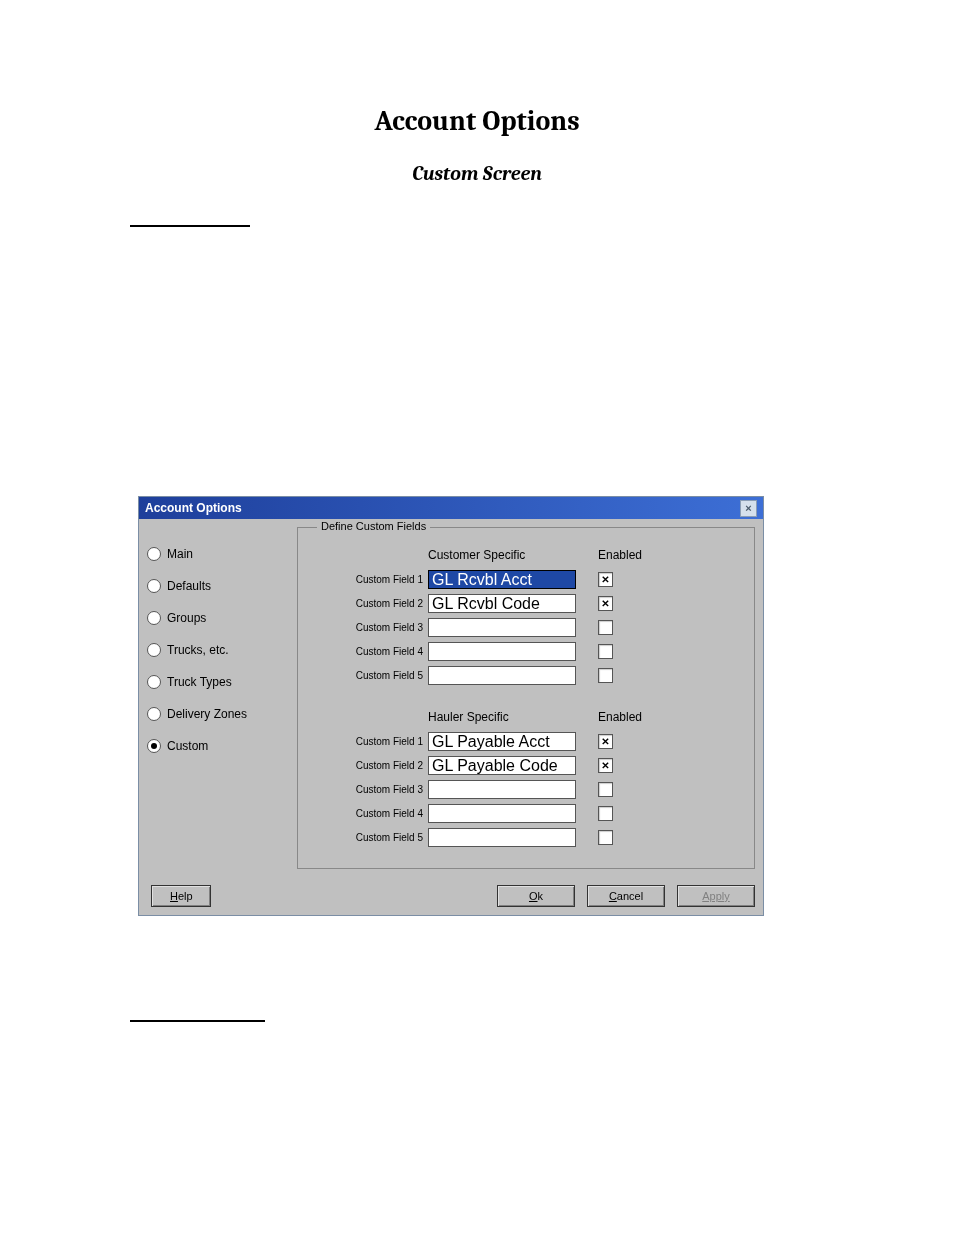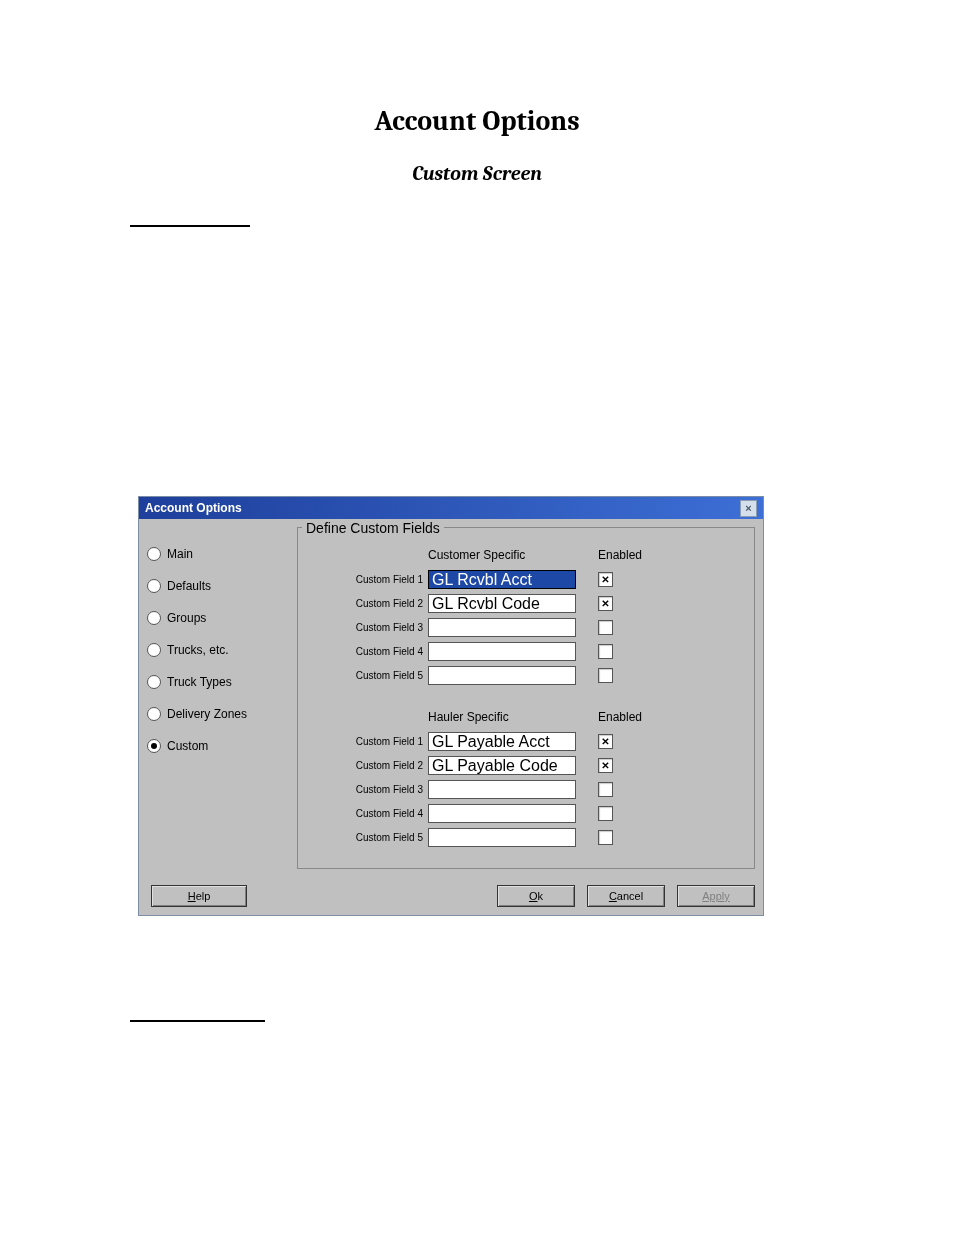--- a/index.html
+++ b/index.html
@@ -112,24 +112,24 @@
       flex: 1;
     }
     .fieldset {
       border: 1px solid #888;
       padding: 10px 10px 16px 10px;
       position: relative;
     }
     .fieldset-legend {
       position: absolute;
       top: -8px;
-      left: 4px;
+      left: 19px;
       background: #c0c0c0;
       padding: 0 4px;
-      font-size: 14px;
+      font-size: 11px;
     }
     .section-headers {
       display: flex;
       margin-left: 120px;
       margin-bottom: 8px;
       margin-top: 10px;
       gap: 20px;
     }
     .col-specific {
       width: 150px;
@@ -198,21 +198,21 @@
       font-size: 11px;
       font-family: Tahoma, Arial, sans-serif;
       cursor: pointer;
     }
     .btn.disabled {
       color: #808080;
     }
     .btn .underline {
       text-decoration: underline;
     }
-    .btn-help { margin-left: 4px; width: 96px; }
+    .btn-help { margin-left: 4px; width: 60px; }
     .spacer { flex: 1; }
     .btn-ok { width: 78px; }
     .btn-cancel { width: 78px; margin-left: 12px; }
     .btn-apply { width: 78px; margin-left: 12px; text-decoration: underline; }
   </style>
 </head>
 <body>
 
 <div class="page">
   <div class="doc-title">Account Options</div>

